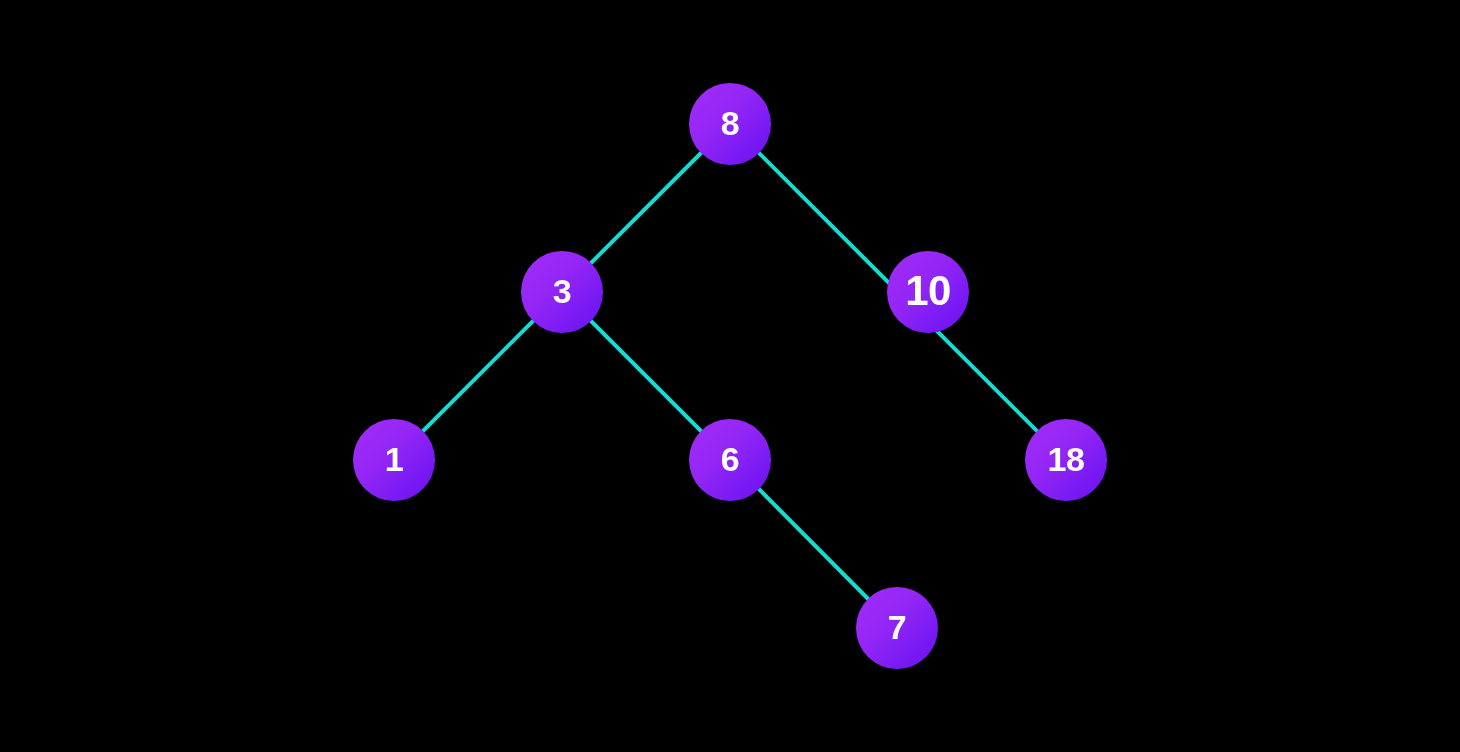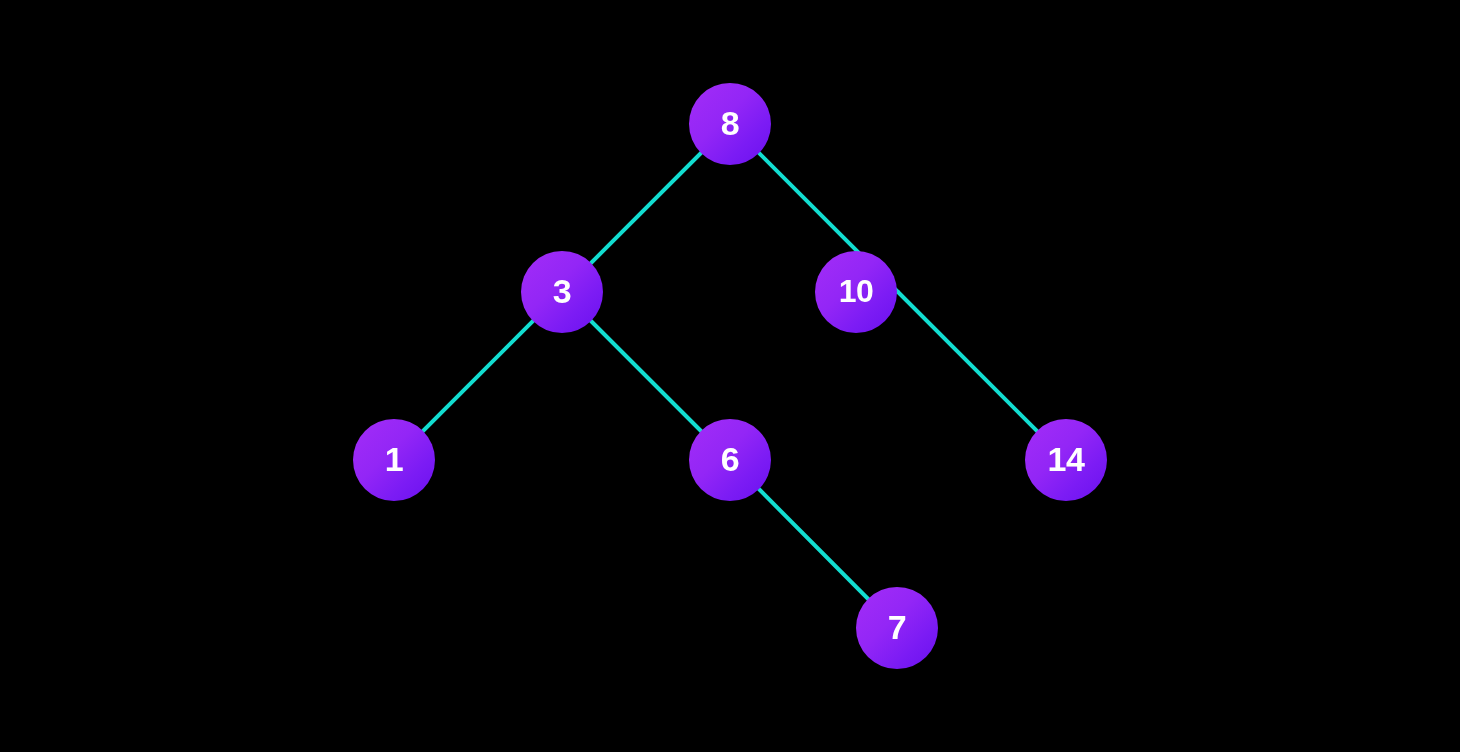--- a/index.html
+++ b/index.html
@@ -62,29 +62,29 @@
       <line x1="898" y1="292" x2="1066" y2="460" stroke="#12ddd0" stroke-width="4" stroke-linecap="round"></line>
       <line x1="730" y1="460" x2="897" y2="628" stroke="#12ddd0" stroke-width="4" stroke-linecap="round"></line>
     </svg>
   <div id="node-layer">
       <div class="tree-node" style="left: 689px; top: 83px; width: 82px; height: 82px; font-size: 34px;">
         <span class="node-label">8</span>
       </div>
       <div class="tree-node" style="left: 521px; top: 251px; width: 82px; height: 82px; font-size: 34px;">
         <span class="node-label">3</span>
       </div>
-      <div class="tree-node" style="left: 815px; top: 251px; width: 82px; height: 82px; font-size: 32px;">
+      <div class="tree-node" style="left: 887px; top: 251px; width: 82px; height: 82px; font-size: 42px;">
         <span class="node-label">10</span>
       </div>
       <div class="tree-node" style="left: 353px; top: 419px; width: 82px; height: 82px; font-size: 34px;">
         <span class="node-label">1</span>
       </div>
       <div class="tree-node" style="left: 689px; top: 419px; width: 82px; height: 82px; font-size: 34px;">
         <span class="node-label">6</span>
       </div>
       <div class="tree-node" style="left: 1025px; top: 419px; width: 82px; height: 82px; font-size: 34px;">
-        <span class="node-label">14</span>
+        <span class="node-label">18</span>
       </div>
       <div class="tree-node" style="left: 856px; top: 587px; width: 82px; height: 82px; font-size: 34px;">
         <span class="node-label">7</span>
       </div>
     </div>
 </div>
 
 </body></html>

